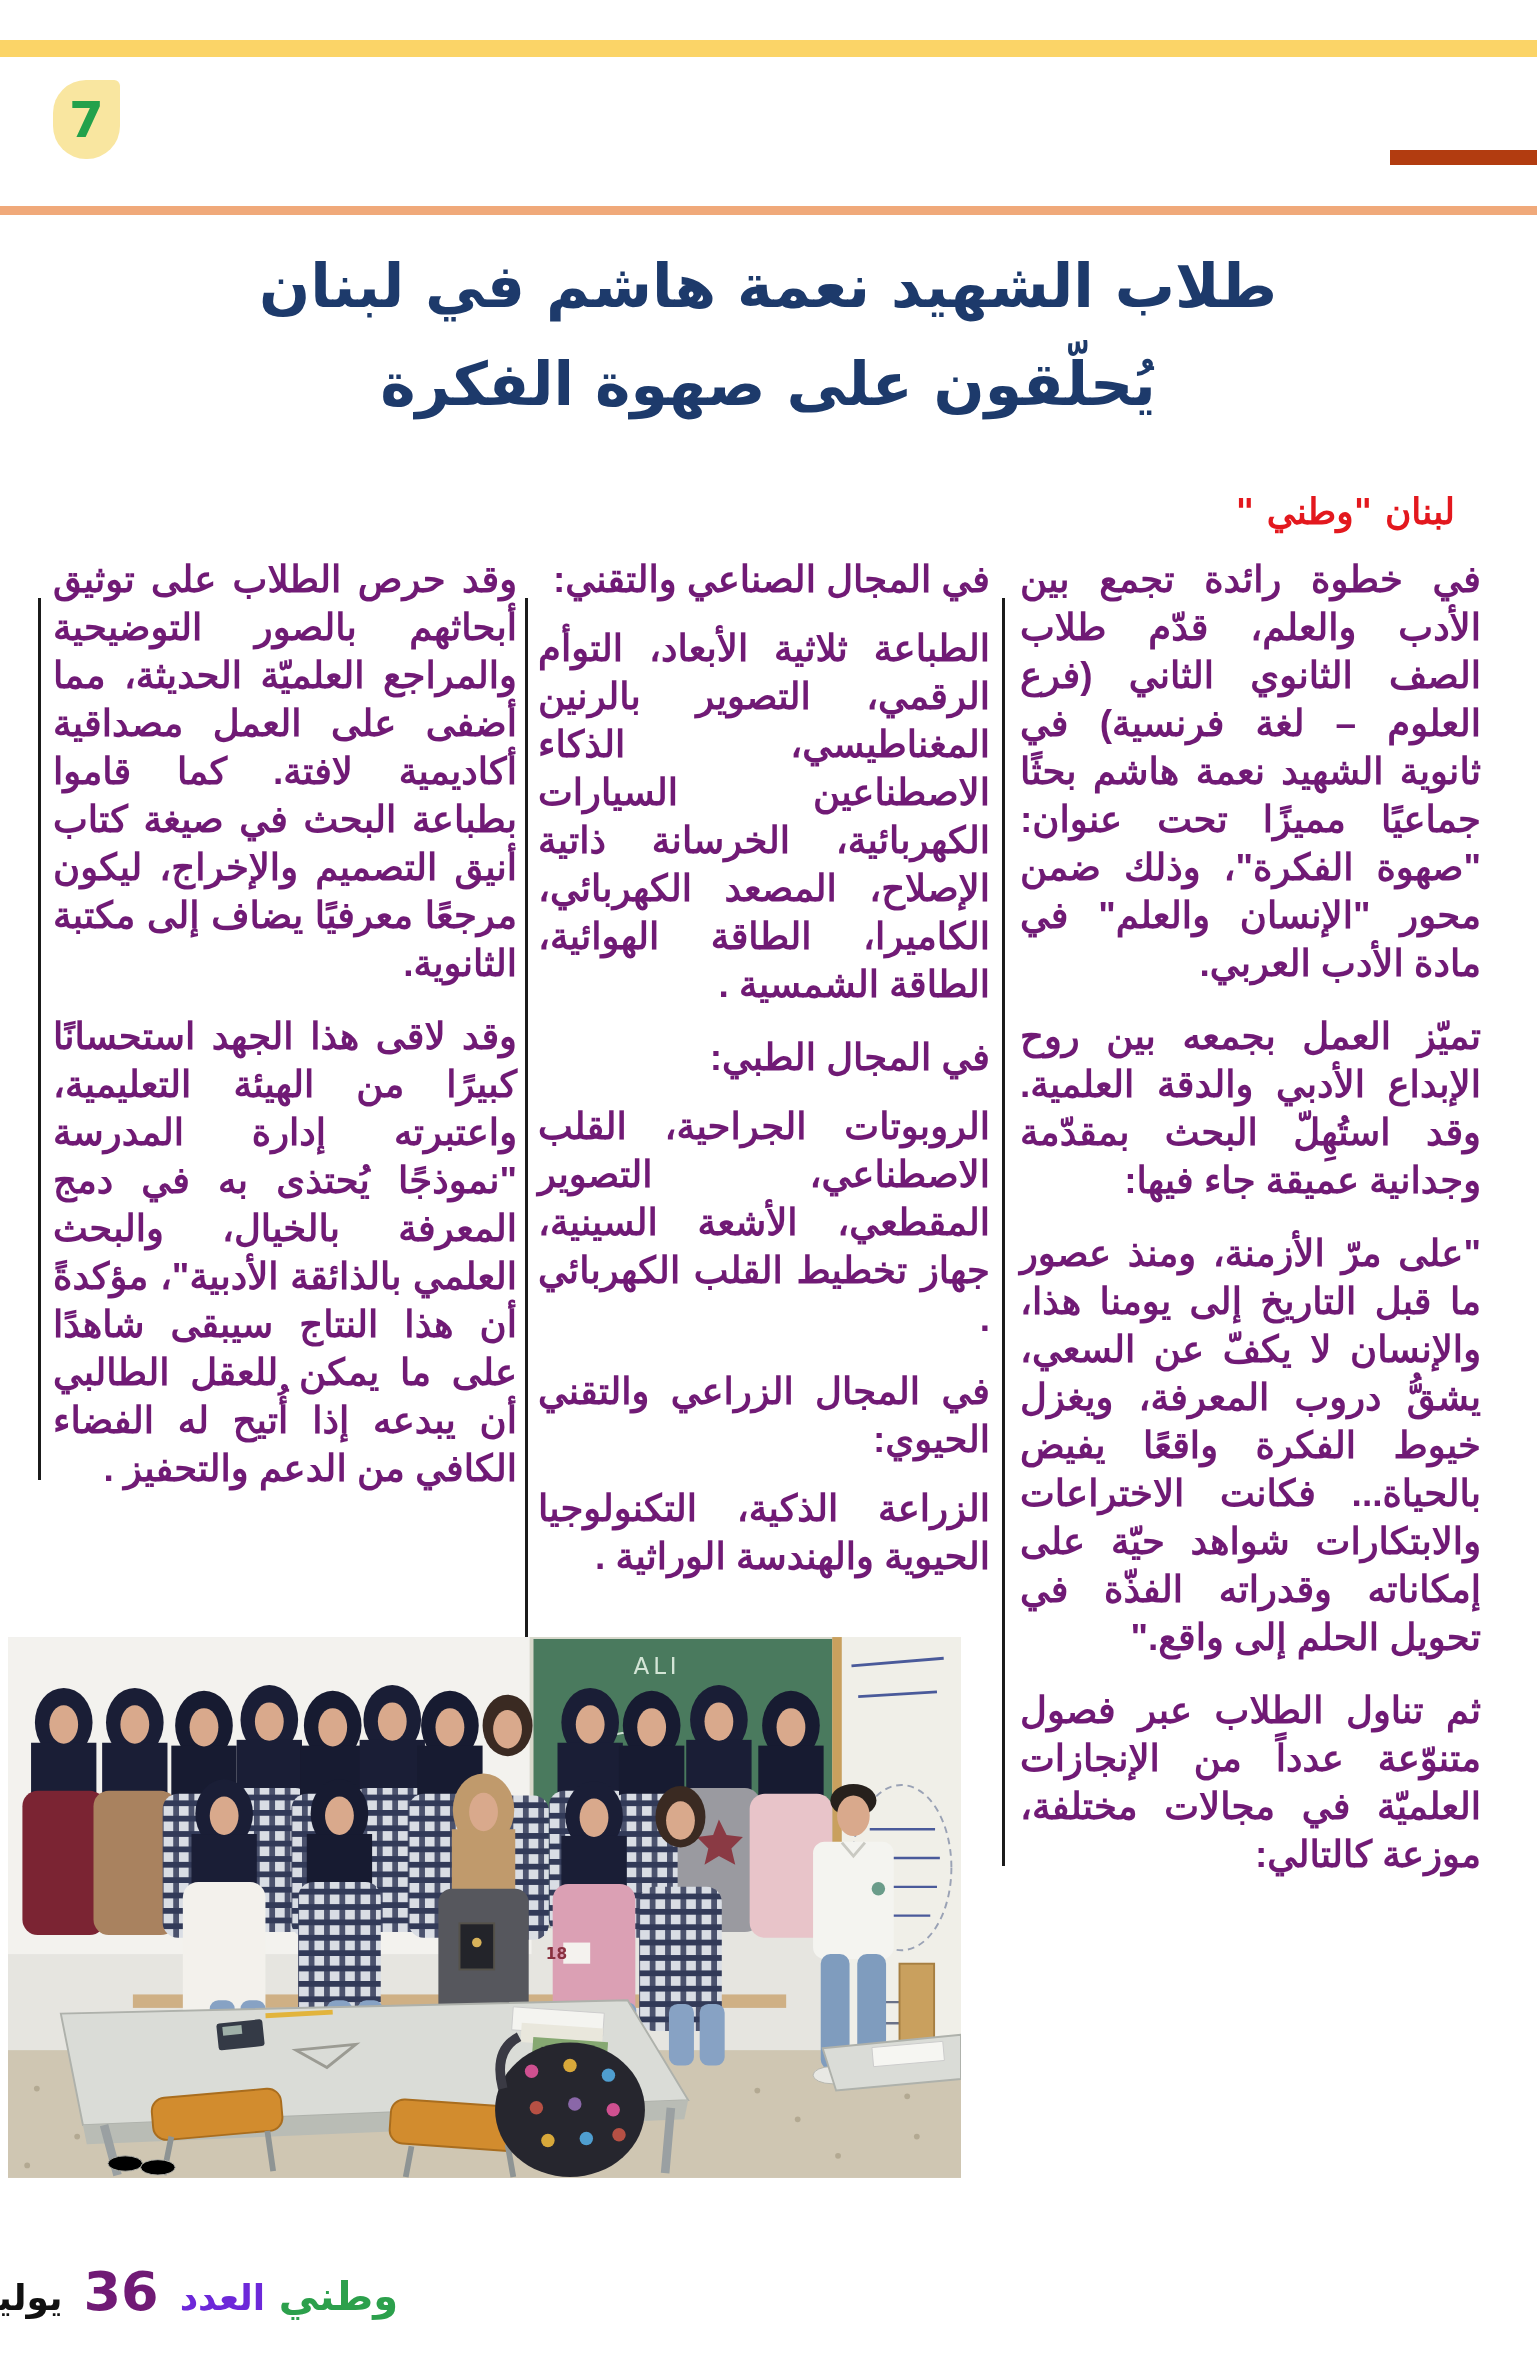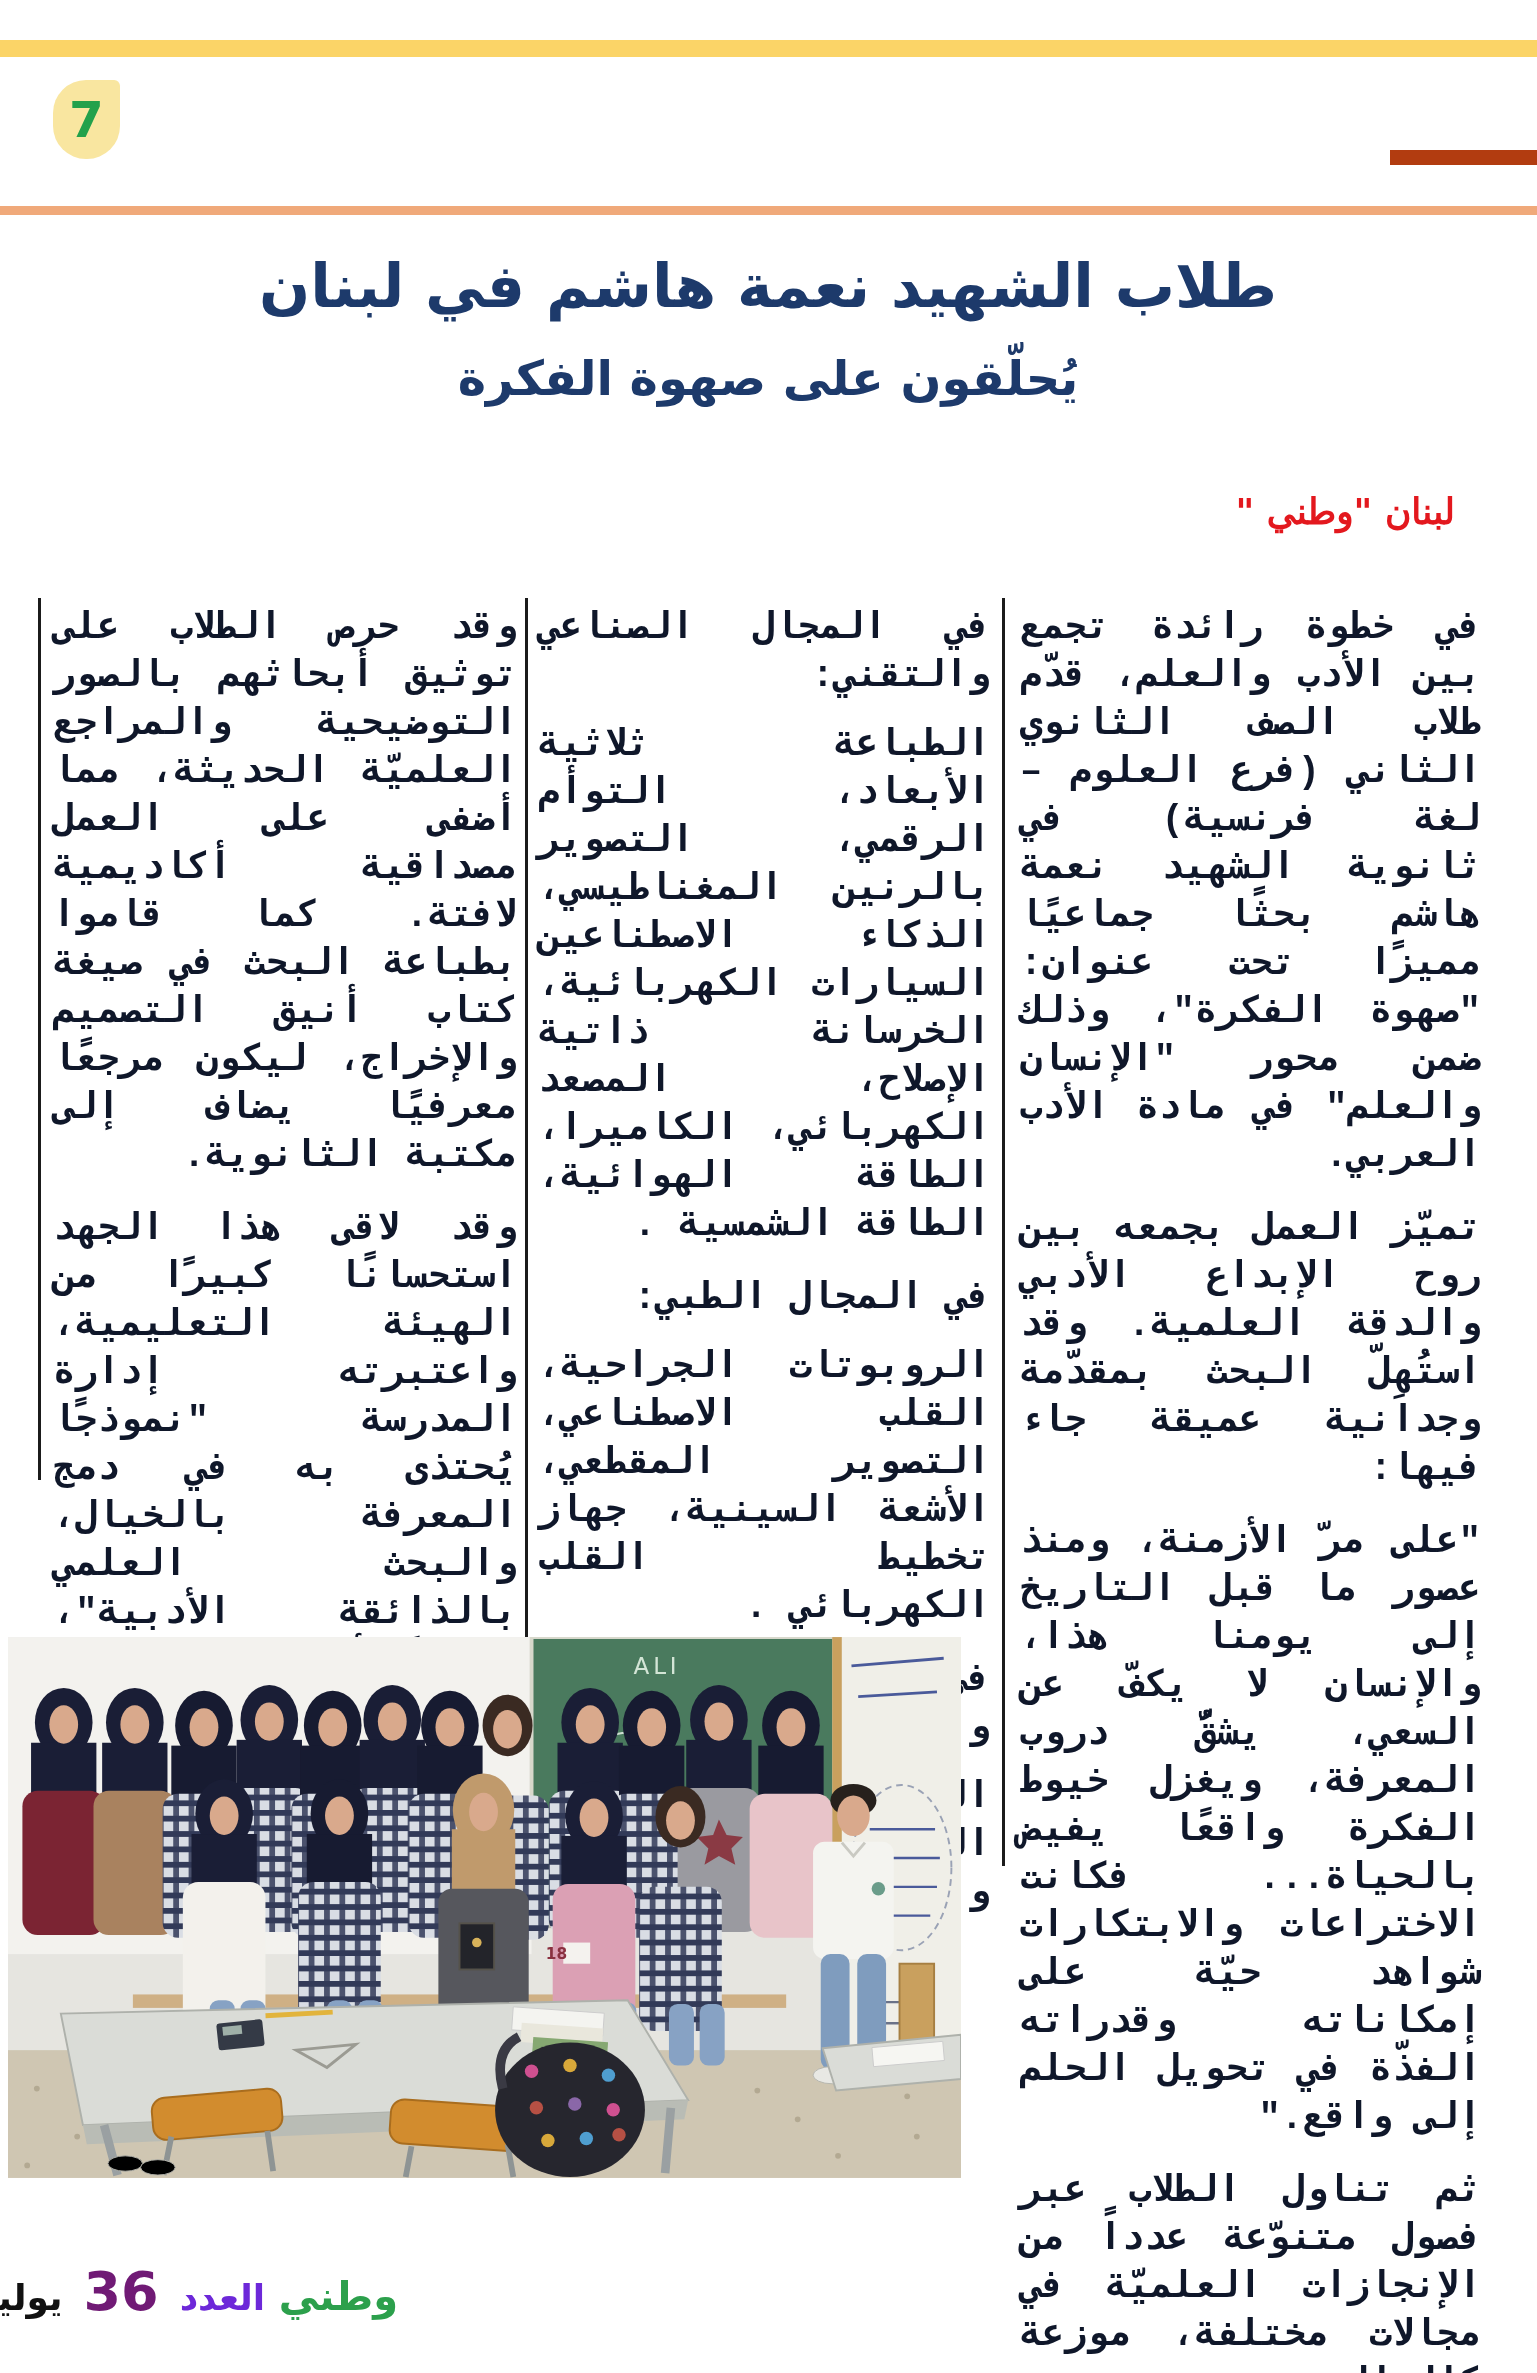--- a/index.html
+++ b/index.html
@@ -31,27 +31,27 @@
                -webkit-text-stroke:2.4px #C05A2A;
                text-shadow:0 0 1.9px #C05A2A,0 0 1.9px #C05A2A,0 0 2.9px #C05A2A;}
   .logo .word-top{position:absolute;left:11.5px;top:0px;font-size:44px;font-weight:bold;color:#fdf6ef;
                -webkit-text-stroke:1.9px #C05A2A;line-height:1;
                text-shadow:0 0 1.9px #C05A2A,0 0 1.9px #C05A2A;}
 
   
   .title{position:absolute;left:134px;top:256px;width:1268px;text-align:center;color:#1D3A6B;
          font-weight:bold;direction:rtl;}
   .title .l1{font-size:60px;line-height:1;}
-  .title .l2{font-size:48px;line-height:1;margin-top:38px;}
+  .title .l2{font-size:60px;line-height:1;margin-top:38px;}
   .byline{position:absolute;right:82px;top:490px;color:#E3181E;font-size:36px;font-weight:bold;
           direction:rtl;font-family:"DejaVu Serif",serif;}
 
   
-  .col{position:absolute;top:604px;direction:rtl;text-align:justify;color:#0f172a;
-       font-family:Liberation Mono, monospace;font-weight:bold;font-size:37px;line-height:48px;}
+  .col{position:absolute;top:556px;direction:rtl;text-align:justify;color:#701a75;
+       font-family:Liberation Sans, sans-serif;font-weight:bold;font-size:37px;line-height:48px;}
   .col p{margin:0 0 25px 0;}
   .col p.hd{margin-bottom:21px;}
   .col-right{left:1020px;width:461px;}
   .col-middle{left:538px;width:452px;}
   .col-left{left:53px;width:464px;}
 
   .vrule{position:absolute;width:2.9px;background:#1b1b1b;}
   .vrule.r1{left:38px;top:598px;height:882px;}
   .vrule.r2{left:525px;top:598px;height:1039px;}
   .vrule.r3{left:1002px;top:598px;height:1268px;}

